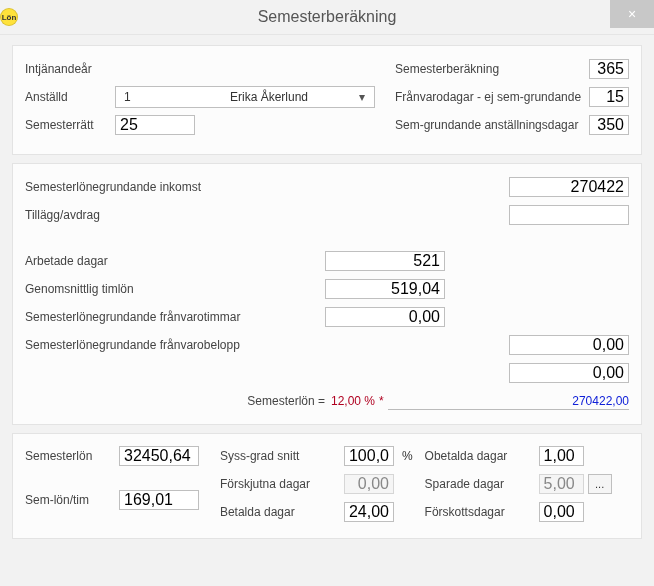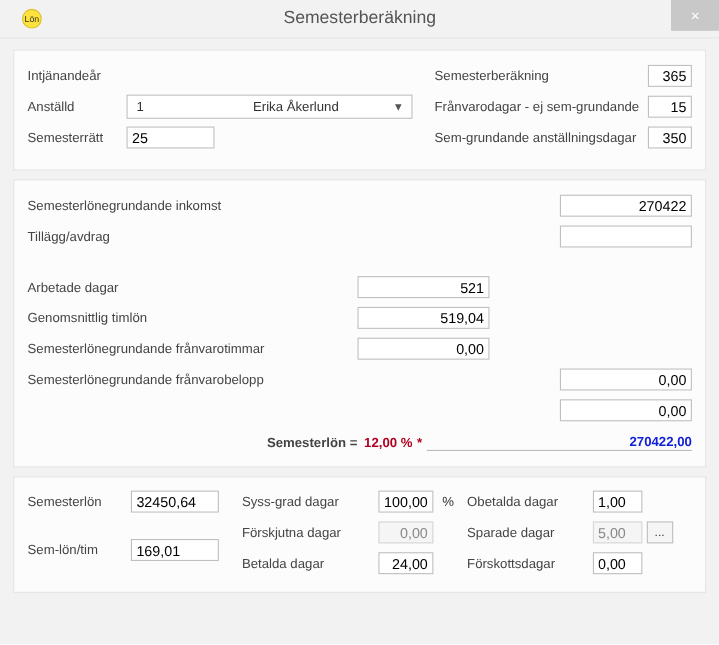--- a/index.html
+++ b/index.html
@@ -23,26 +23,26 @@
     display: flex;
     align-items: center;
     position: relative;
     border-bottom: 1px solid #e5e5e5;
   }
   .app-icon {
     width: 18px;
     height: 18px;
     background: #ffe23b;
     border-radius: 50%;
-    margin-left: 20px;
+    margin-left: 0;
     display: flex;
     align-items: center;
     justify-content: center;
     font-size: 8px;
-    font-weight: normal;
+    font-weight: bold;
     color: #333;
     box-shadow: 0 0 0 1px rgba(0,0,0,0.15) inset;
   }
   .title {
     position: absolute;
     left: 0;
     right: 0;
     text-align: center;
     font-size: 16px;
     color: #555;
@@ -98,21 +98,21 @@
     width: 90px;
   }
   .rightcol .lbl {
     flex: 1;
   }
   input.text {
     height: 20px;
     border: 1px solid #bfbfbf;
     background: #fff;
     font-family: inherit;
-    font-size: 13px;
+    font-size: 16px;
     padding: 0 4px;
     box-sizing: border-box;
   }
   input.text.right {
     text-align: right;
   }
   input.text.disabled {
     background: #f5f5f5;
     color: #888;
     border-color: #d6d6d6;
@@ -147,23 +147,22 @@
   .s2 .valslot {
     flex: 1;
     display: flex;
     justify-content: flex-end;
   }
   .s2 input.text { width: 120px; }
   .midgroup .row .lbl { width: 300px; }
   .midgroup input.text { width: 120px; }
   .calc-row {
     display: flex;
-    align-items: center;
+    align-items: flex-start;
     margin-top: 8px;
-    font-weight: bold;
   }
   .calc-label {
     flex: 0 0 300px;
     text-align: right;
     padding-right: 6px;
     color: #444;
   }
   .calc-pct {
     color: #b00020;
     margin-right: 4px;
@@ -326,21 +325,21 @@
             <input class="text" value="32450,64" style="">
           </div>
           <div class="brow">
             <span class="lbl">Sem-lön/tim</span>
             <input class="text" value="169,01" style="">
           </div>
         </div>
 
         <div class="bcol c2">
           <div class="brow">
-            <span class="lbl">Syss-grad dagar</span>
+            <span class="lbl">Syss-grad snitt</span>
             <input class="text" value="100,00" style="">
             <span class="pct-sign">%</span>
           </div>
           <div class="brow">
             <span class="lbl greyed">Förskjutna dagar</span>
             <input class="text disabled" disabled="" value="0,00" style="">
           </div>
           <div class="brow">
             <span class="lbl">Betalda dagar</span>
             <input class="text" value="24,00" style="">

